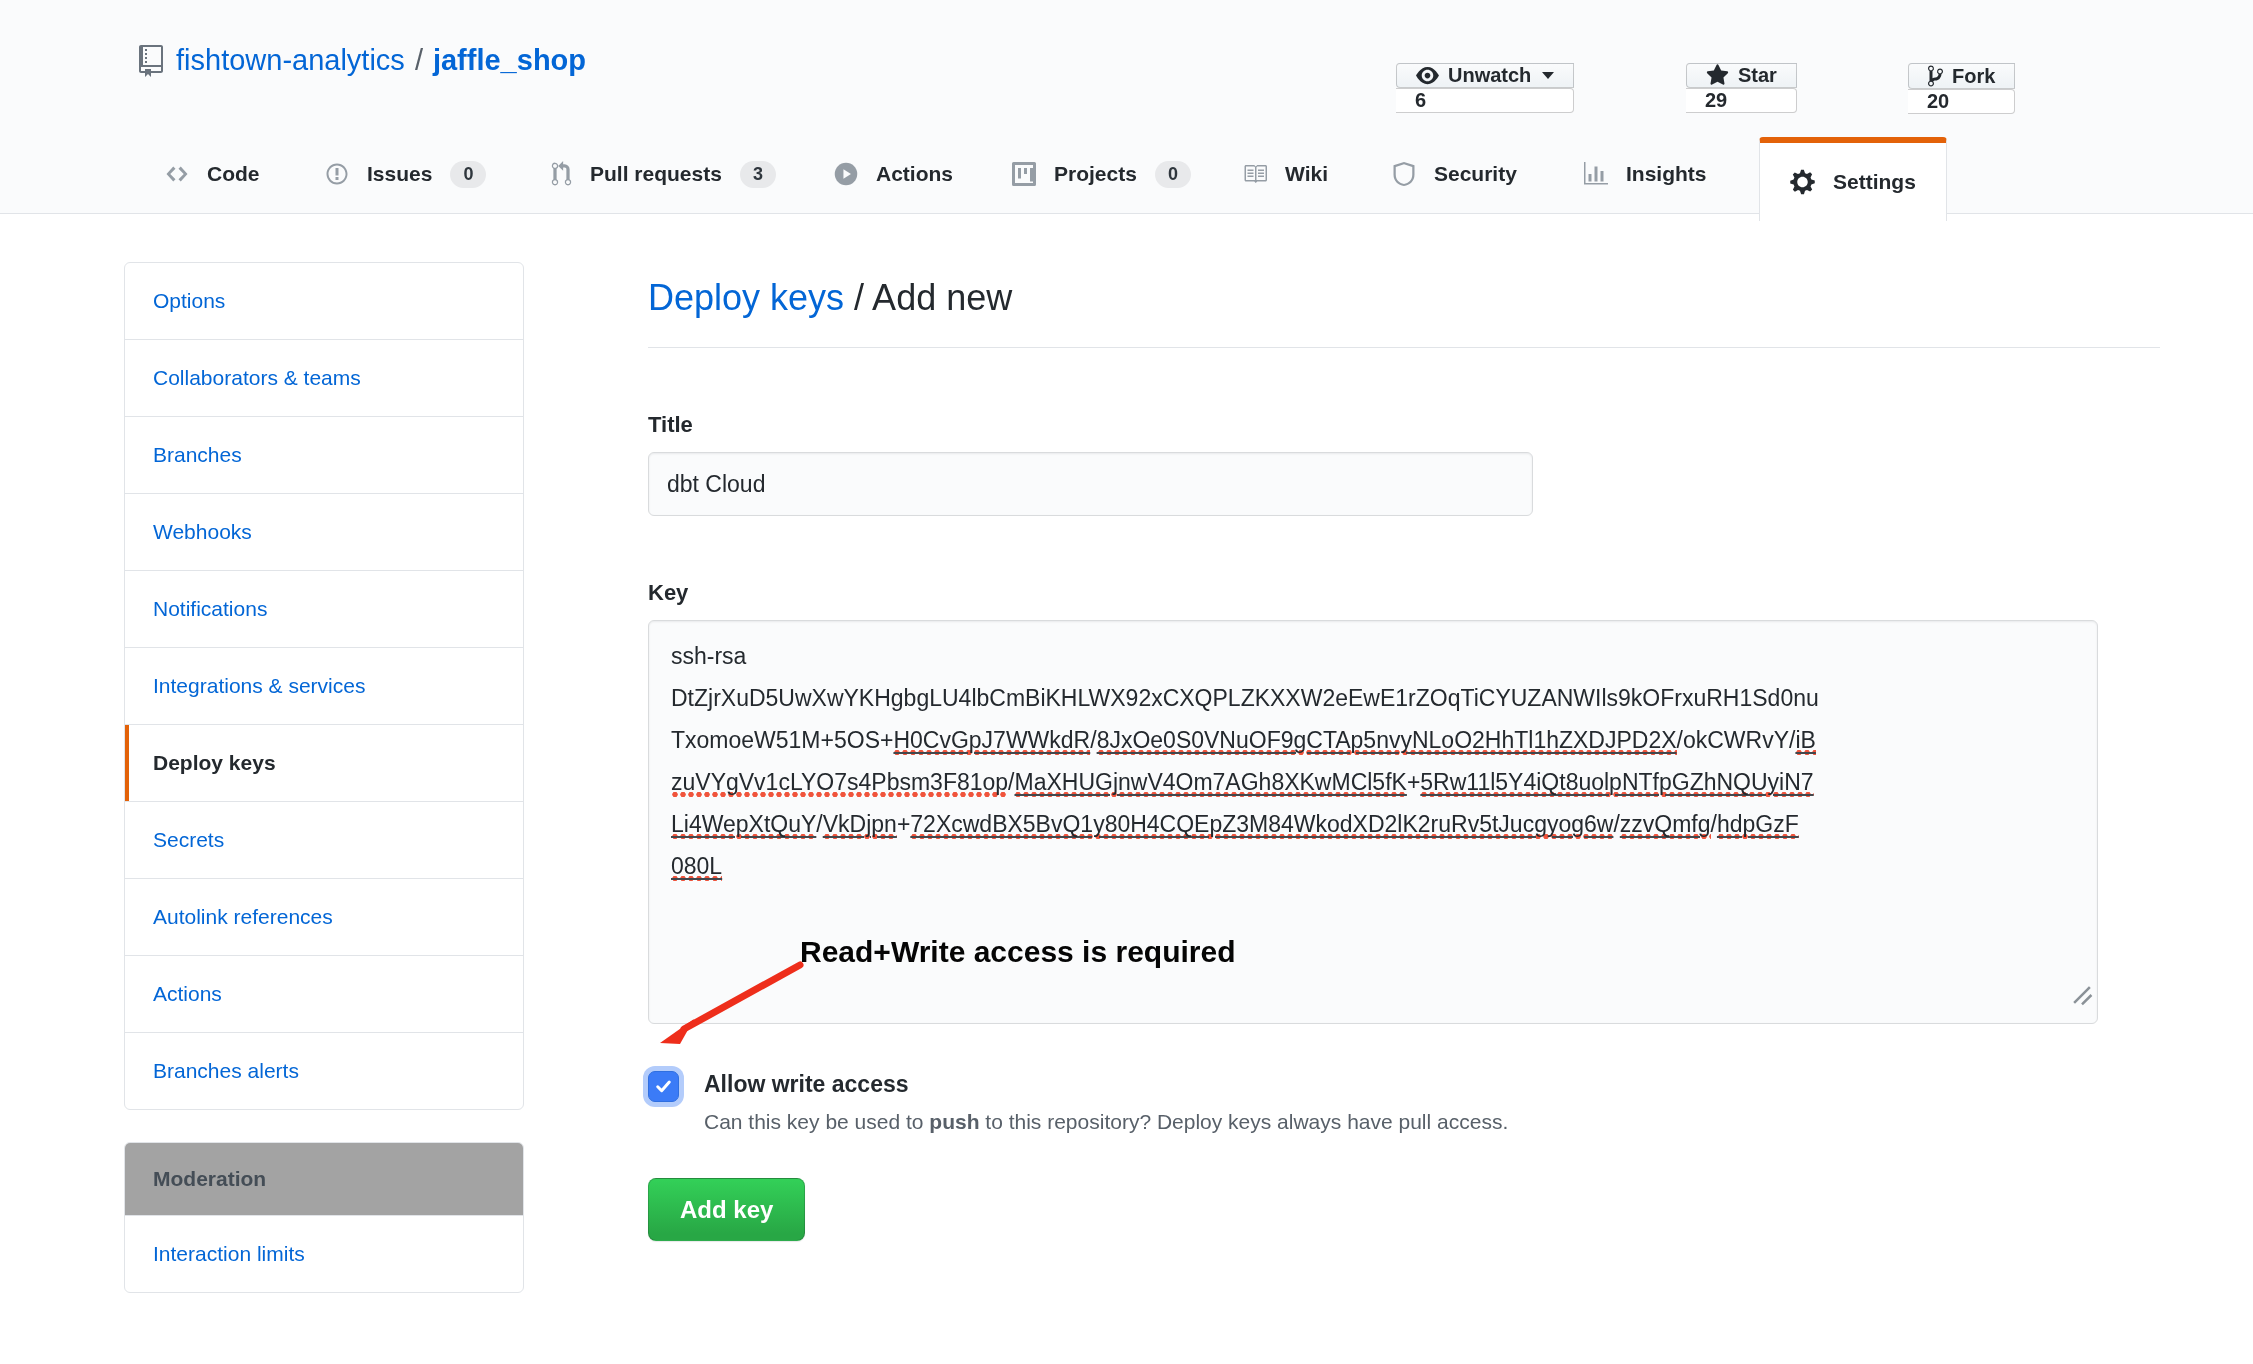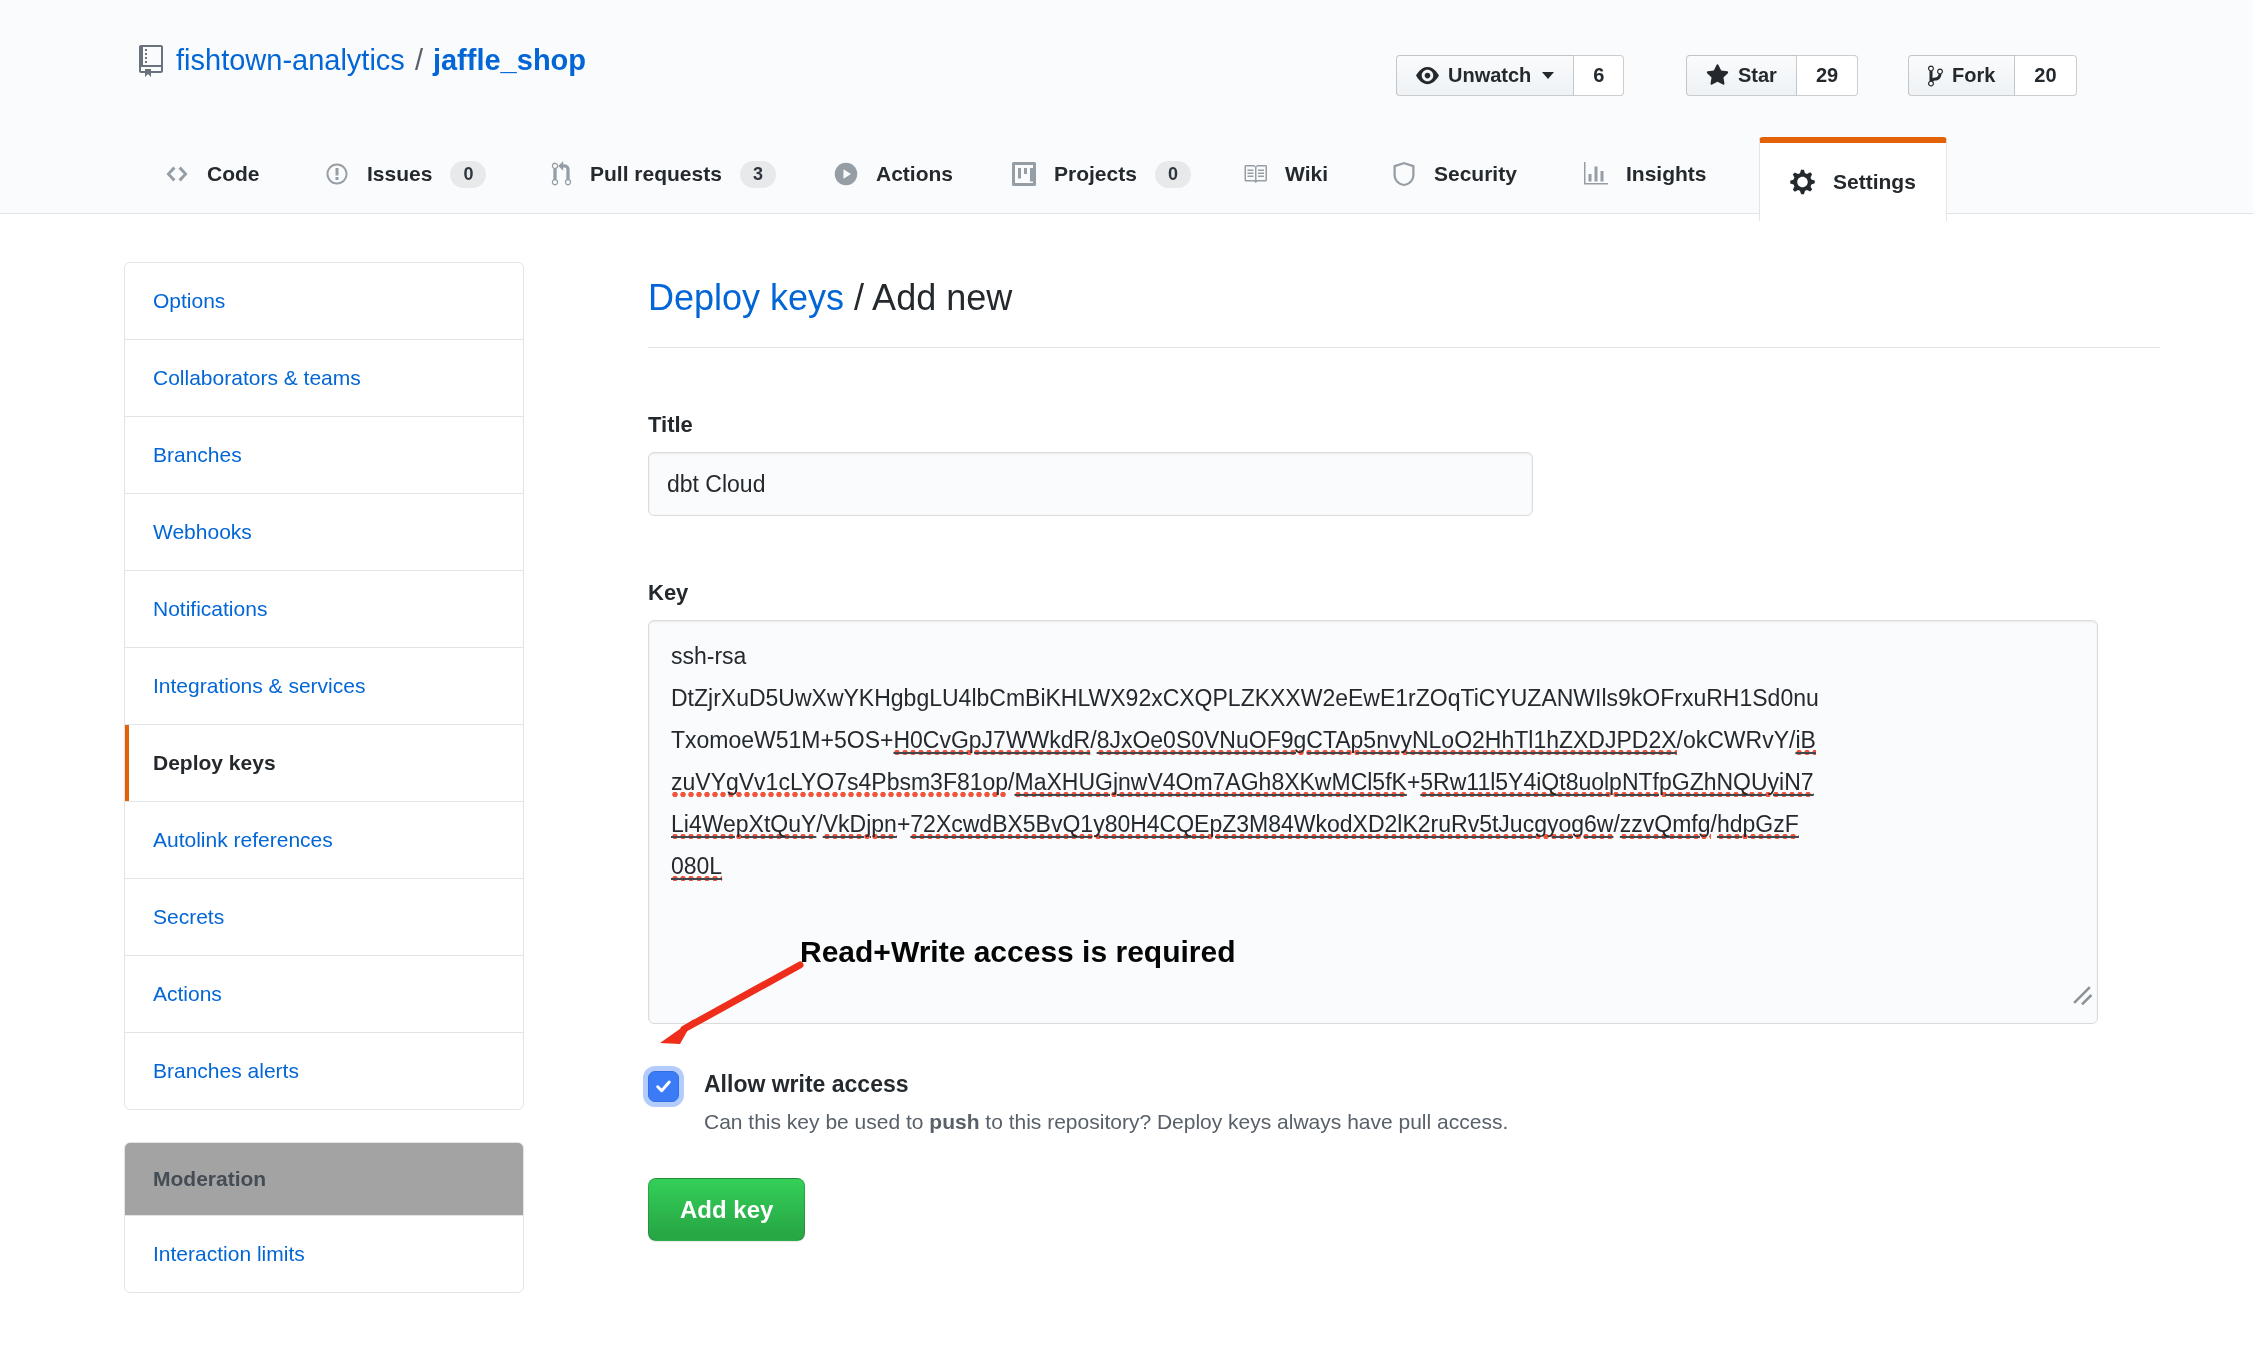--- a/index.html
+++ b/index.html
@@ -8,21 +8,21 @@
 
   
   .repo-header{position:absolute;left:0;top:0;width:100%;height:213px;background:#fafbfc;border-bottom:1px solid #e1e4e8;}
   .repo-title{position:absolute;left:138px;top:44px;display:flex;align-items:center;font-size:29px;}
   .repo-title .ricon{color:#6a737d;margin-right:12px;display:flex;}
   .repo-title a{color:#0366d6;text-decoration:none;cursor:pointer;}
   .repo-title .sep{color:#586069;margin:0 10px;}
   .repo-title .bold{font-weight:700;}
 
   .repo-actions{position:absolute;top:47px;left:0;width:100%;height:57px;}
-  .btn-group{position:absolute;top:8px;height:41px;display:flex;}
+  .btn-group{position:absolute;top:16px;height:54px;display:flex;flex-direction:column;}
   .btn-group .btn{display:flex;align-items:center;gap:9px;padding:0 19px;background:linear-gradient(180deg,#fafbfc,#eff3f6 90%);
       border:1px solid rgba(27,31,35,.22);border-radius:4px 0 0 4px;font-size:20px;font-weight:600;color:#24292e;cursor:pointer;
       font-family:inherit;}
   .btn-group .count{display:flex;align-items:center;padding:0 19px;background:#fff;border:1px solid rgba(27,31,35,.22);
       border-left:none;border-radius:0 4px 4px 0;font-size:20px;font-weight:600;color:#24292e;text-decoration:none;}
   .btn-group .bicon{color:#24292e;display:flex;}
   .caret{width:0;height:0;border-left:6px solid transparent;border-right:6px solid transparent;border-top:7px solid #24292e;margin-left:2px;}
 
   
   .tabs{position:absolute;left:0;top:0;width:100%;height:213px;}
@@ -216,22 +216,22 @@
 
   <aside class="sidebar">
     <nav class="menu">
       <a class="menu-item">Options</a>
       <a class="menu-item">Collaborators &amp; teams</a>
       <a class="menu-item">Branches</a>
       <a class="menu-item">Webhooks</a>
       <a class="menu-item">Notifications</a>
       <a class="menu-item">Integrations &amp; services</a>
       <a class="menu-item active">Deploy keys</a>
+      <a class="menu-item">Secrets</a>
       <a class="menu-item">Autolink references</a>
-      <a class="menu-item">Secrets</a>
       <a class="menu-item">Actions</a>
       <a class="menu-item">Branches alerts</a>
     </nav>
     <nav class="menu menu2">
       <div class="menu-head">Moderation</div>
       <a class="menu-item" style="border-top:none">Interaction limits</a>
     </nav>
   </aside>
 
   <main class="content">

